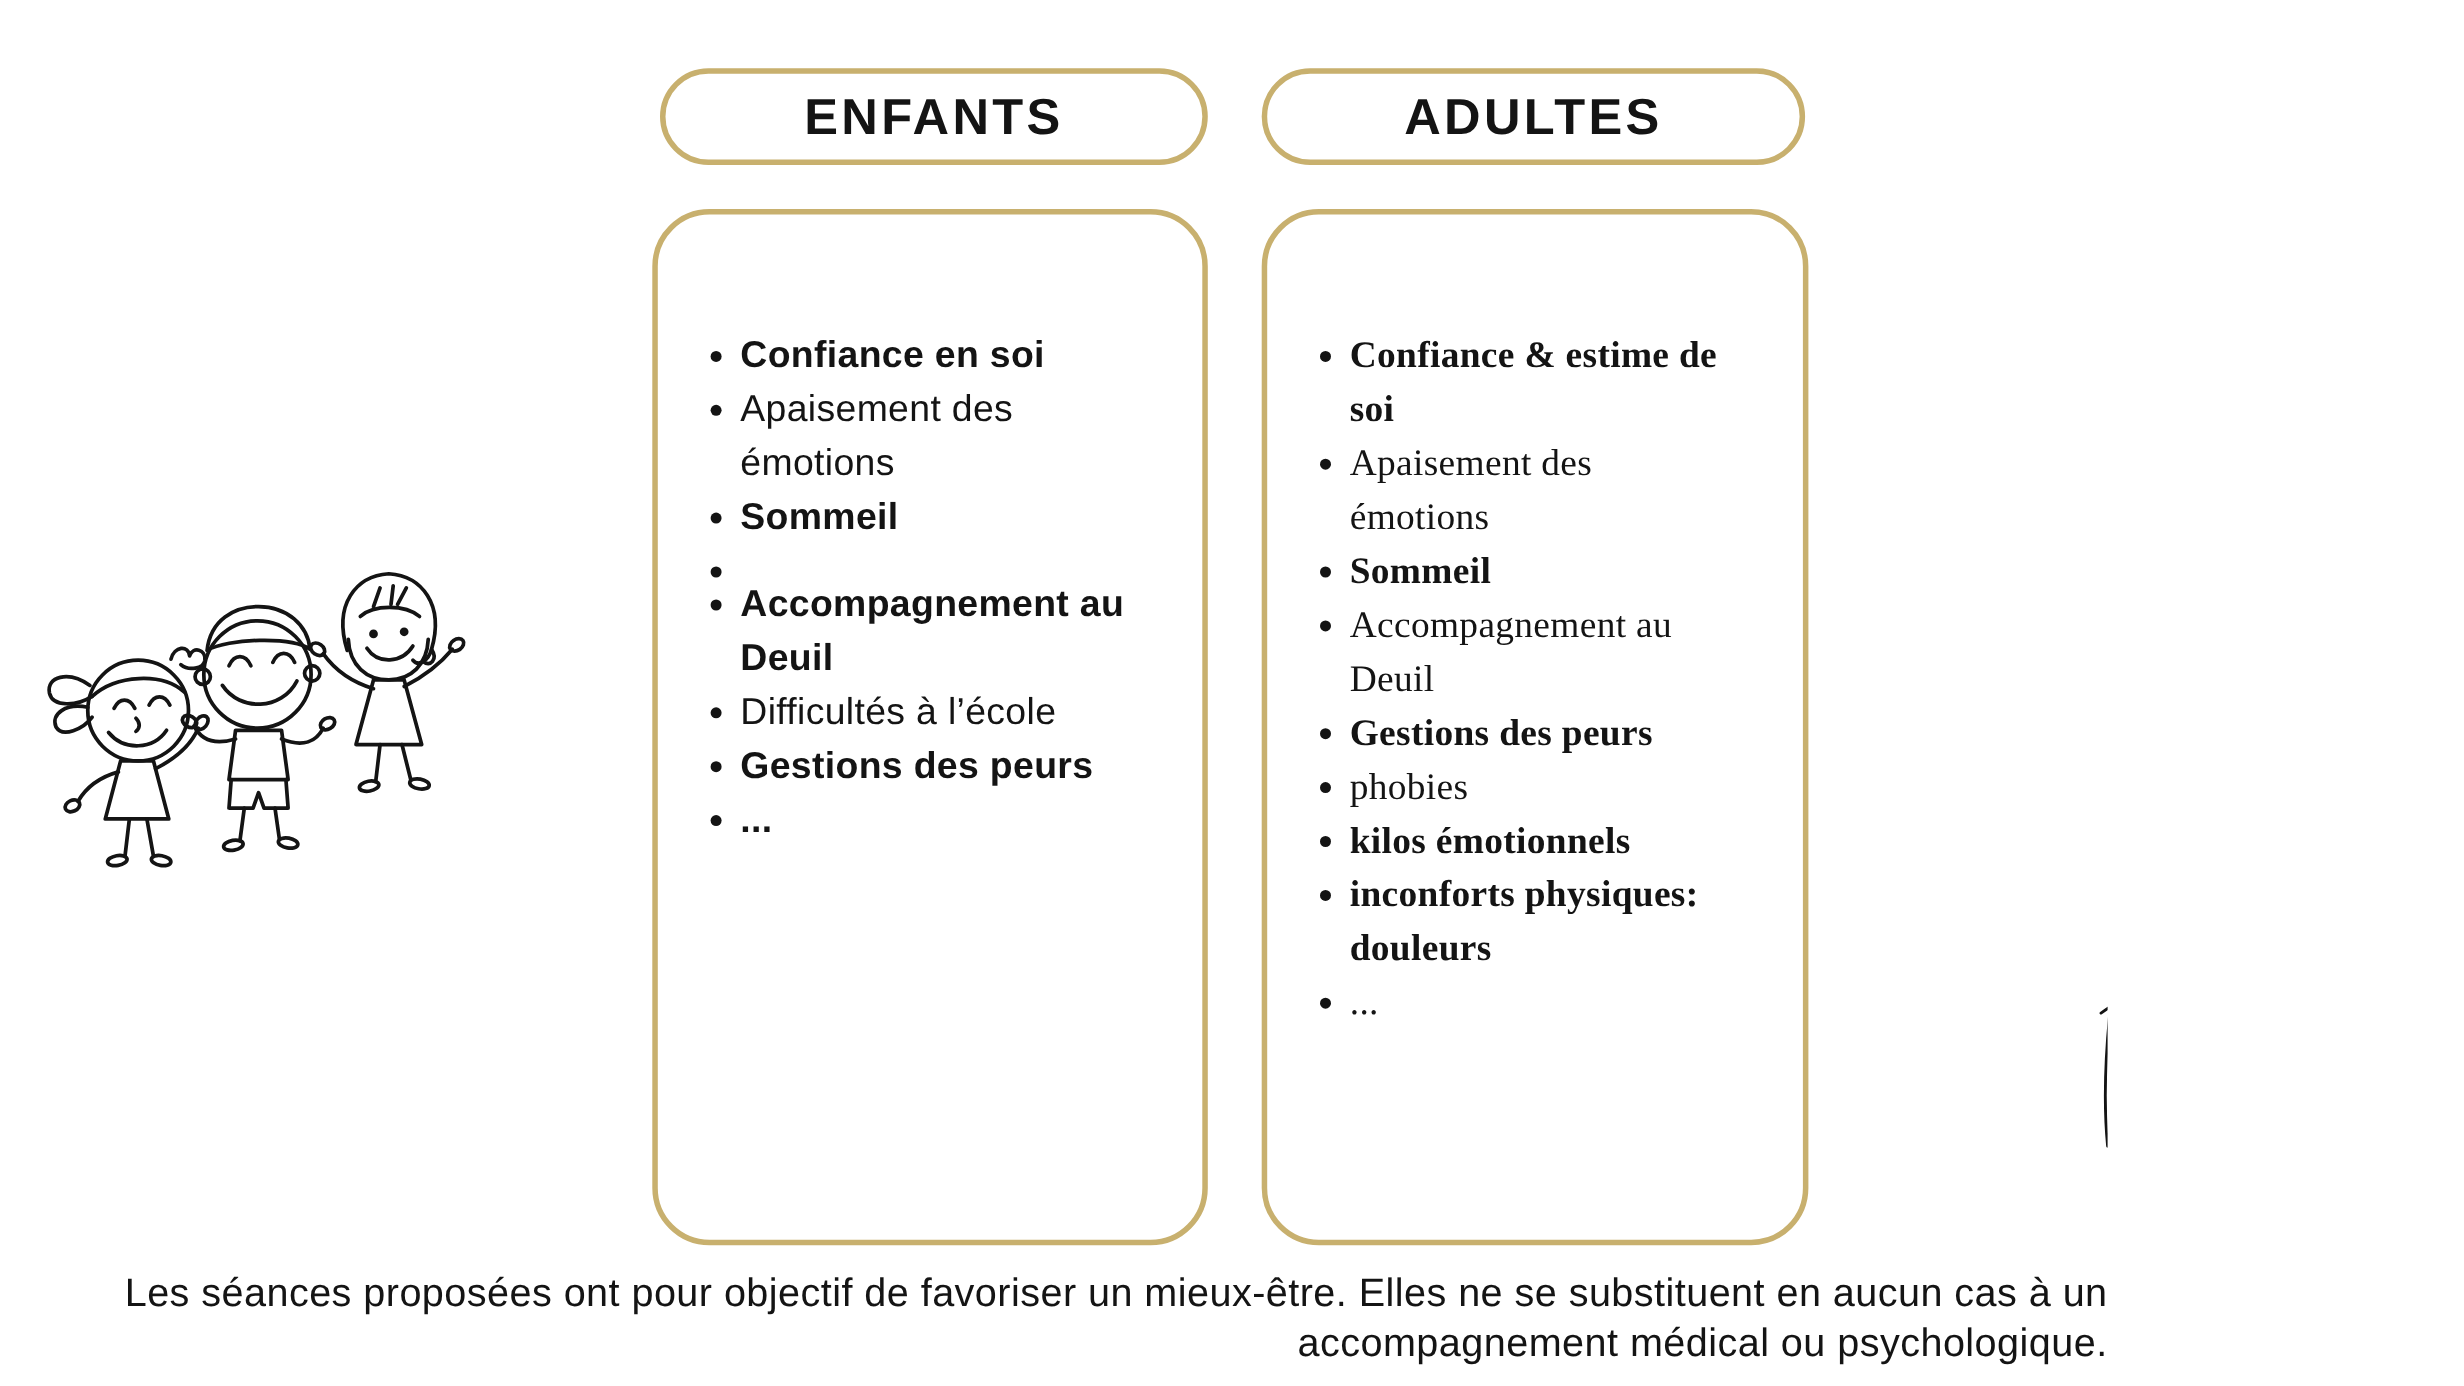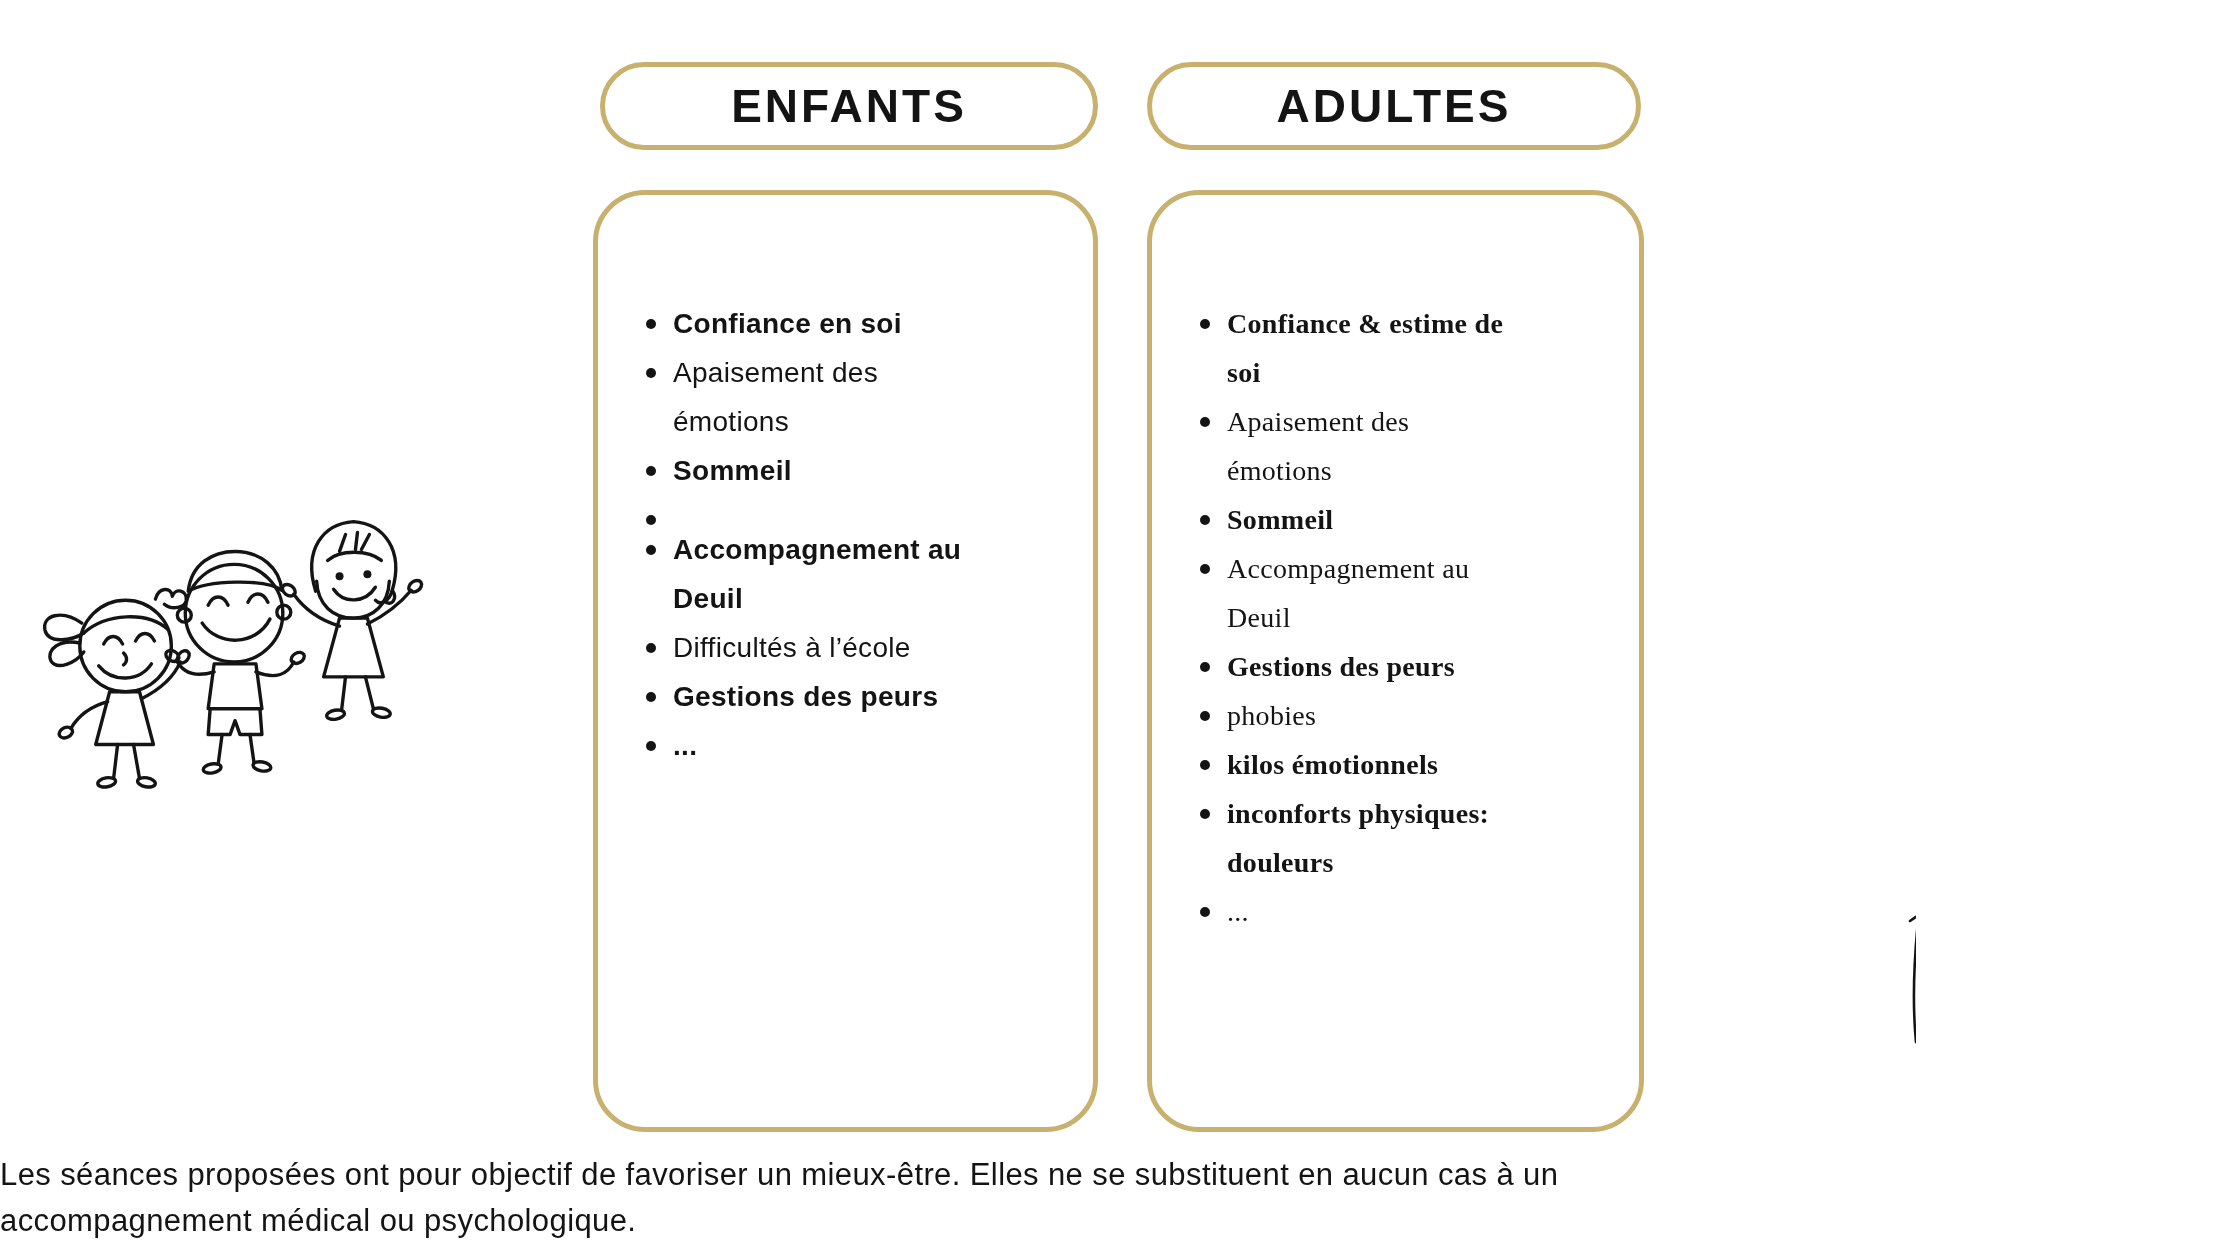--- a/index.html
+++ b/index.html
@@ -16,33 +16,33 @@
   }
   #pill-enfants{left:600px;width:498px;}
   #pill-adultes{left:1147px;width:494px;}
   .box{
     position:absolute;top:190px;height:942px;box-sizing:border-box;
     border:5px solid var(--gold,#c8b06e);border-radius:52px;background:#fff;
   }
   #box-enfants{left:593px;width:505px;}
   #box-adultes{left:1147px;width:497px;font-family:Liberation Serif, serif;}
   ul.list{list-style:none;margin:0;padding:0;position:absolute;top:104px;left:46px;right:26px;}
-  li.item{display:flex;align-items:flex-start;font-size:28px;line-height:49px;}
+  li.item{display:flex;align-items:flex-start;font-size:34px;line-height:49px;}
   li.item .dot{flex:0 0 auto;width:10px;height:10px;border-radius:50%;background:var(--ink,#141414);margin:20px 17px 0 2px;}
   li.item .txt{white-space:pre-line;letter-spacing:0.3px;}
   li.item.bold .txt{font-weight:700;}
   .deco{position:absolute;}
   #deco-children{left:36px;top:492px;width:418px;height:302px;}
   #deco-woman{left:1852px;top:540px;width:336px;height:522px;}
   .deco svg{width:100%;height:100%;display:block;}
   .deco path,.deco circle,.deco ellipse{fill:none;stroke:var(--ink,#141414);stroke-linecap:round;stroke-linejoin:round;}
   .deco .fill{fill:var(--ink,#141414);stroke:none;}
   .disclaimer{
-    position:absolute;left:0;right:0;top:1152px;text-align:left;
-    font-size:31px;line-height:46px;white-space:pre-line;letter-spacing:0.4px;
+    position:absolute;left:0;right:0;top:1152px;text-align:right;
+    font-size:36px;line-height:46px;white-space:pre-line;letter-spacing:0.4px;
   }
 </style>
 </head>
 <body>
 
 <div id="canvas">
 
   <div class="pill" id="pill-enfants">
     <span>ENFANTS</span>
   </div>

